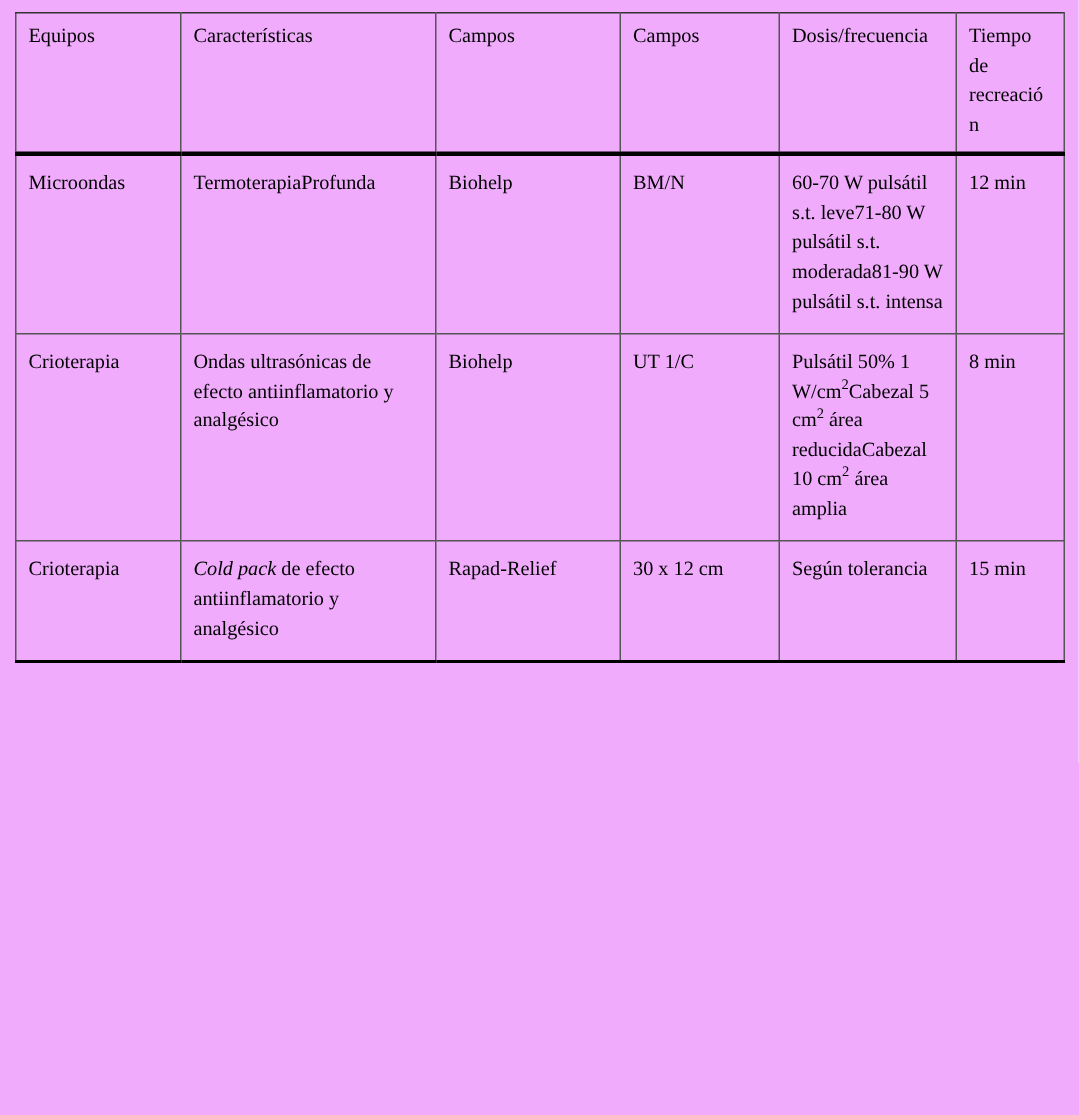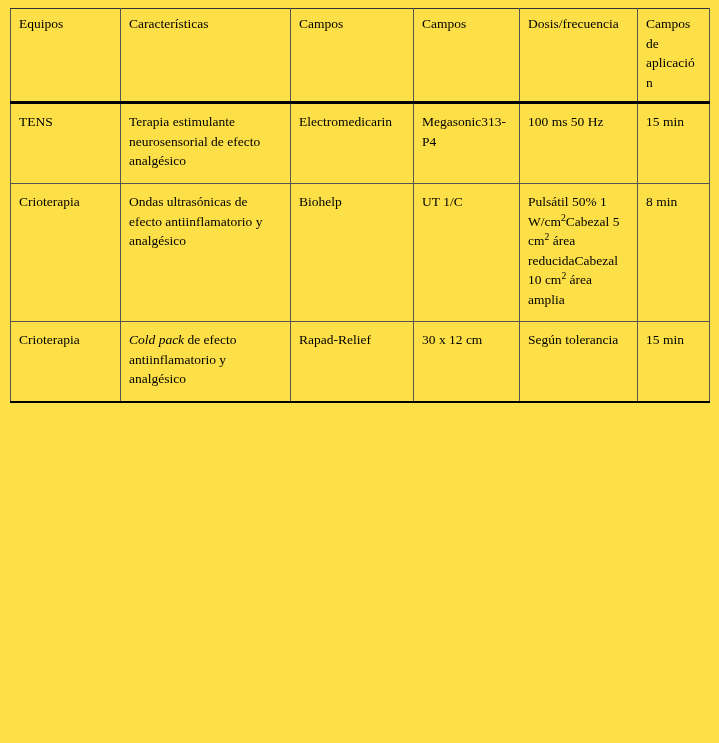--- a/index.html
+++ b/index.html
@@ -5,21 +5,21 @@
   html, body {
     margin: 0;
     padding: 0;
     background: #ffffff;
     font-family: "Liberation Serif", "DejaVu Serif", serif;
     color: #000000;
   }
   .page {
     width: 719px;
     height: 743px;
-    background: #fde047;
+    background: #f0abfc;
     box-sizing: border-box;
     padding: 8px 10px;
   }
   table.equip {
     border-collapse: collapse;
     table-layout: fixed;
     width: 699px;
     font-size: 13.5px;
     line-height: 1.45;
   }
@@ -61,31 +61,31 @@
         <col class="c5">
         <col class="c6">
     </colgroup>
     <thead>
       <tr>
         <th>Equipos</th>
         <th>Características</th>
         <th>Campos</th>
         <th>Campos</th>
         <th>Dosis/frecuencia</th>
-        <th>Campos de aplicación</th>
+        <th>Tiempo de recreación</th>
       </tr>
     </thead>
     <tbody>
       <tr>
-        <td>TENS</td>
-        <td>Terapia estimulante neurosensorial de efecto analgésico</td>
-        <td>Electromedicarin</td>
-        <td>Megasonic313-P4</td>
-        <td>100 ms 50 Hz</td>
-        <td>15 min</td>
+        <td>Microondas</td>
+        <td>TermoterapiaProfunda</td>
+        <td>Biohelp</td>
+        <td>BM/N</td>
+        <td>60-70 W pulsátil s.t. leve71-80 W pulsátil s.t. moderada81-90 W pulsátil s.t. intensa</td>
+        <td>12 min</td>
       </tr>
       <tr>
         <td>Crioterapia</td>
         <td>Ondas ultrasónicas de efecto antiinflamatorio y analgésico</td>
         <td>Biohelp</td>
         <td>UT 1/C</td>
         <td><span>Pulsátil 50% 1 W/cm</span><sup>2</sup><span>Cabezal 5 cm</span><sup>2</sup><span> área reducidaCabezal 10 cm</span><sup>2</sup><span> área amplia</span></td>
         <td>8 min</td>
       </tr>
       <tr>

